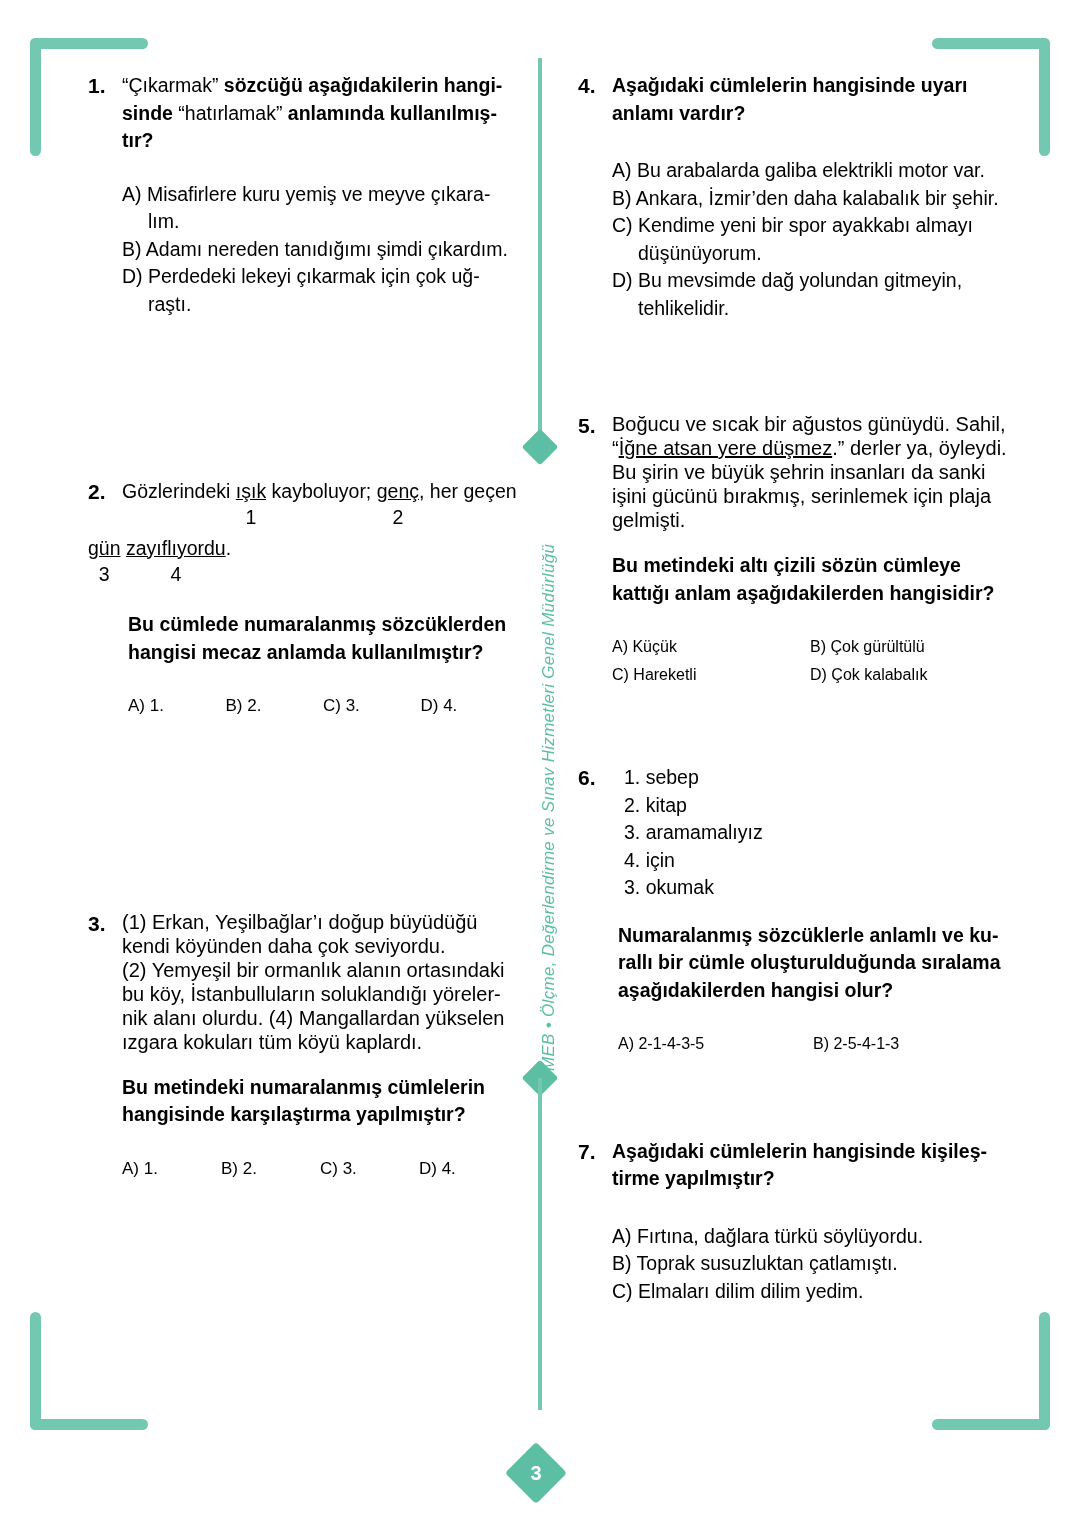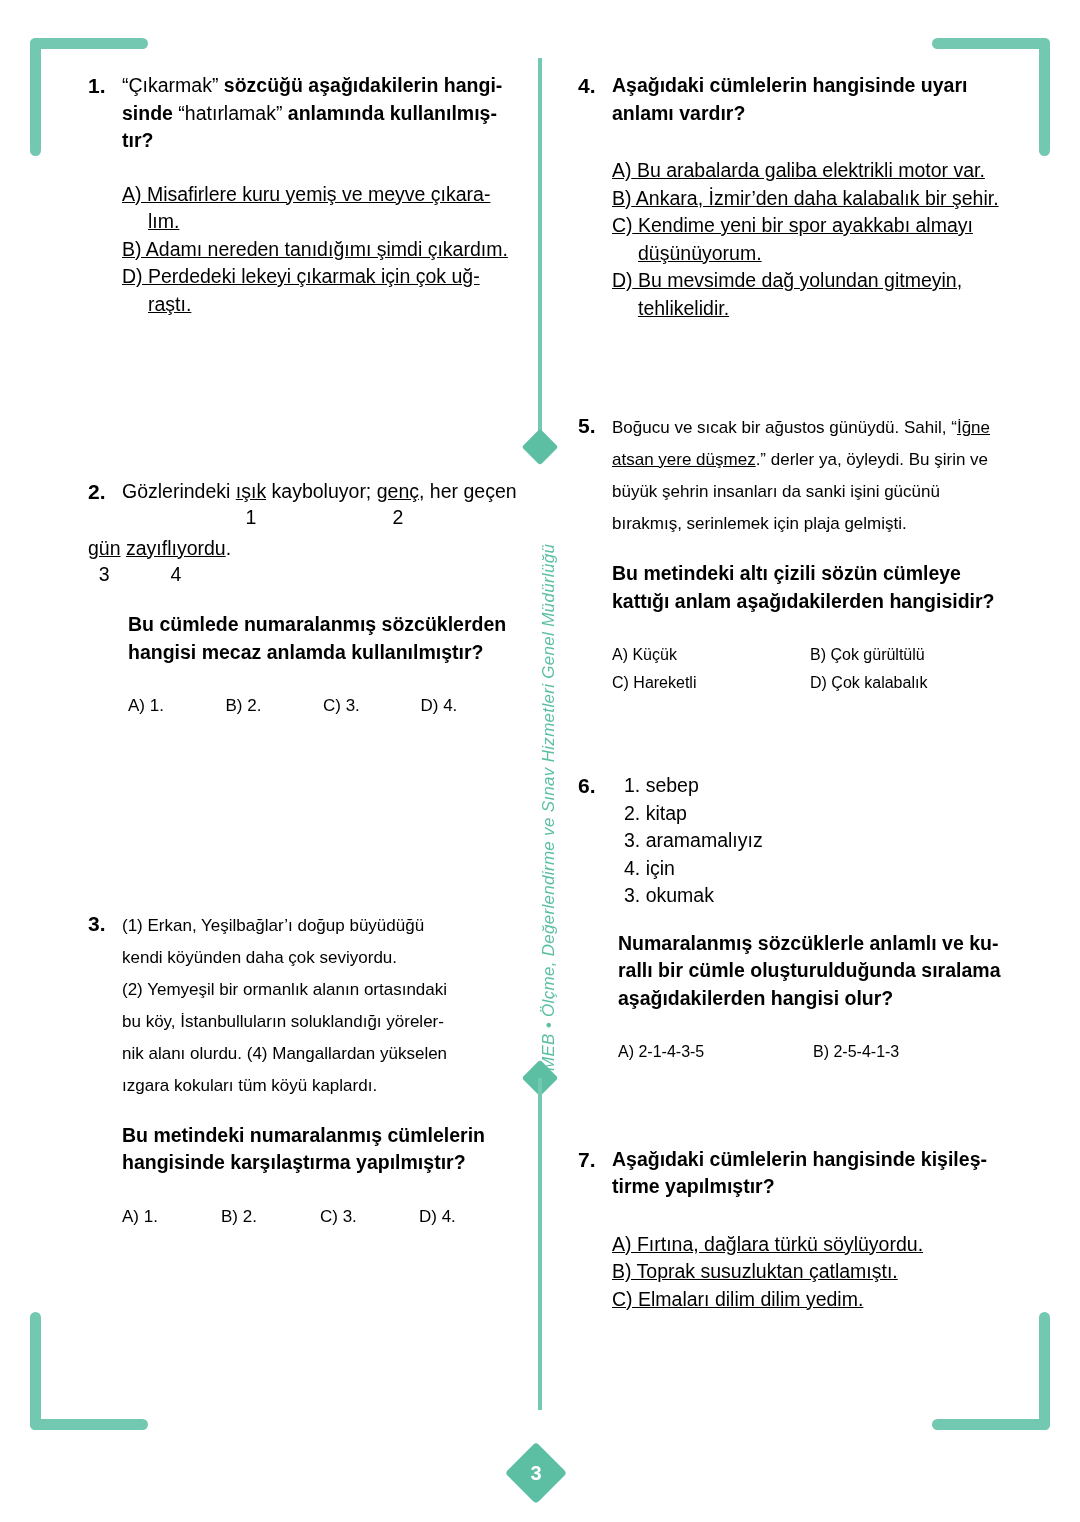--- a/index.html
+++ b/index.html
@@ -149,30 +149,30 @@
     line-height: 27.5px;
   }
   .stem-bold { font-weight: bold; }
   .stem-plain { font-weight: normal; }
   .prompt {
     font-weight: bold;
     font-size: 19.5px;
     line-height: 27.5px;
   }
   .passage {
-    font-size: 17px;
-    line-height: 32px;
+    font-size: 20px;
+    line-height: 24px;
   }
   u.mark { text-decoration: underline; }
 
   .options {
     font-size: 19.5px;
     line-height: 27.5px;
   }
-  .opt { white-space: normal; text-decoration: underline; }
+  .opt { white-space: normal; }
   .opt-hang {
     padding-left: 26px;
     text-indent: -26px;
   }
   .options-grid2 {
     display: flex;
     font-size: 16px;
     line-height: 27.5px;
   }
   .options-grid2 > div { width: 50%; }

